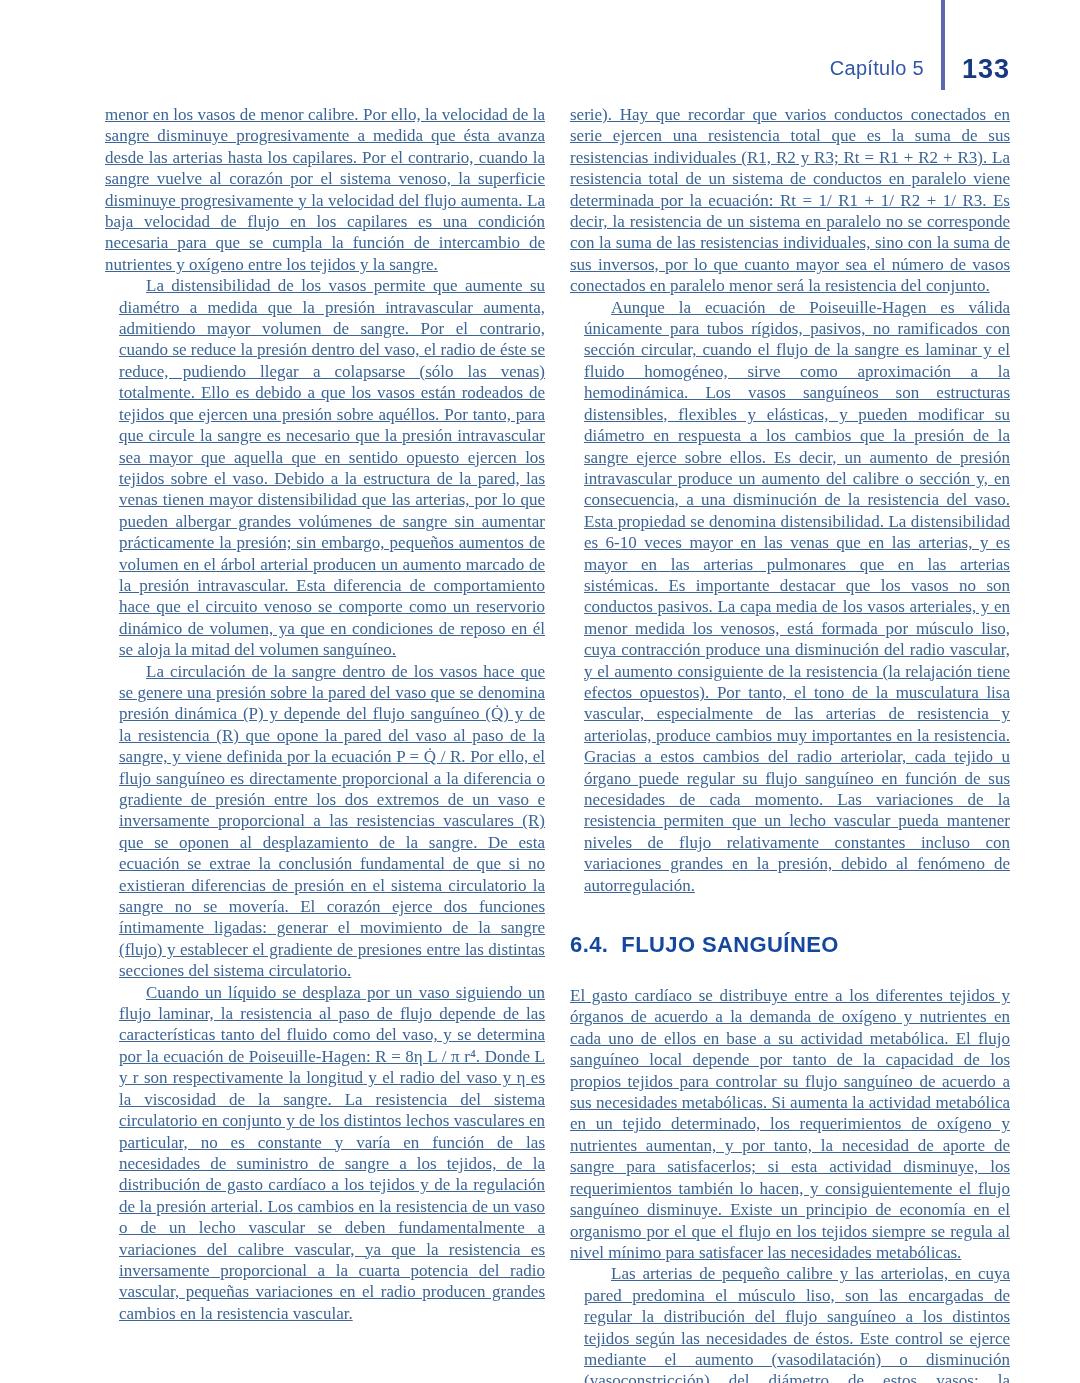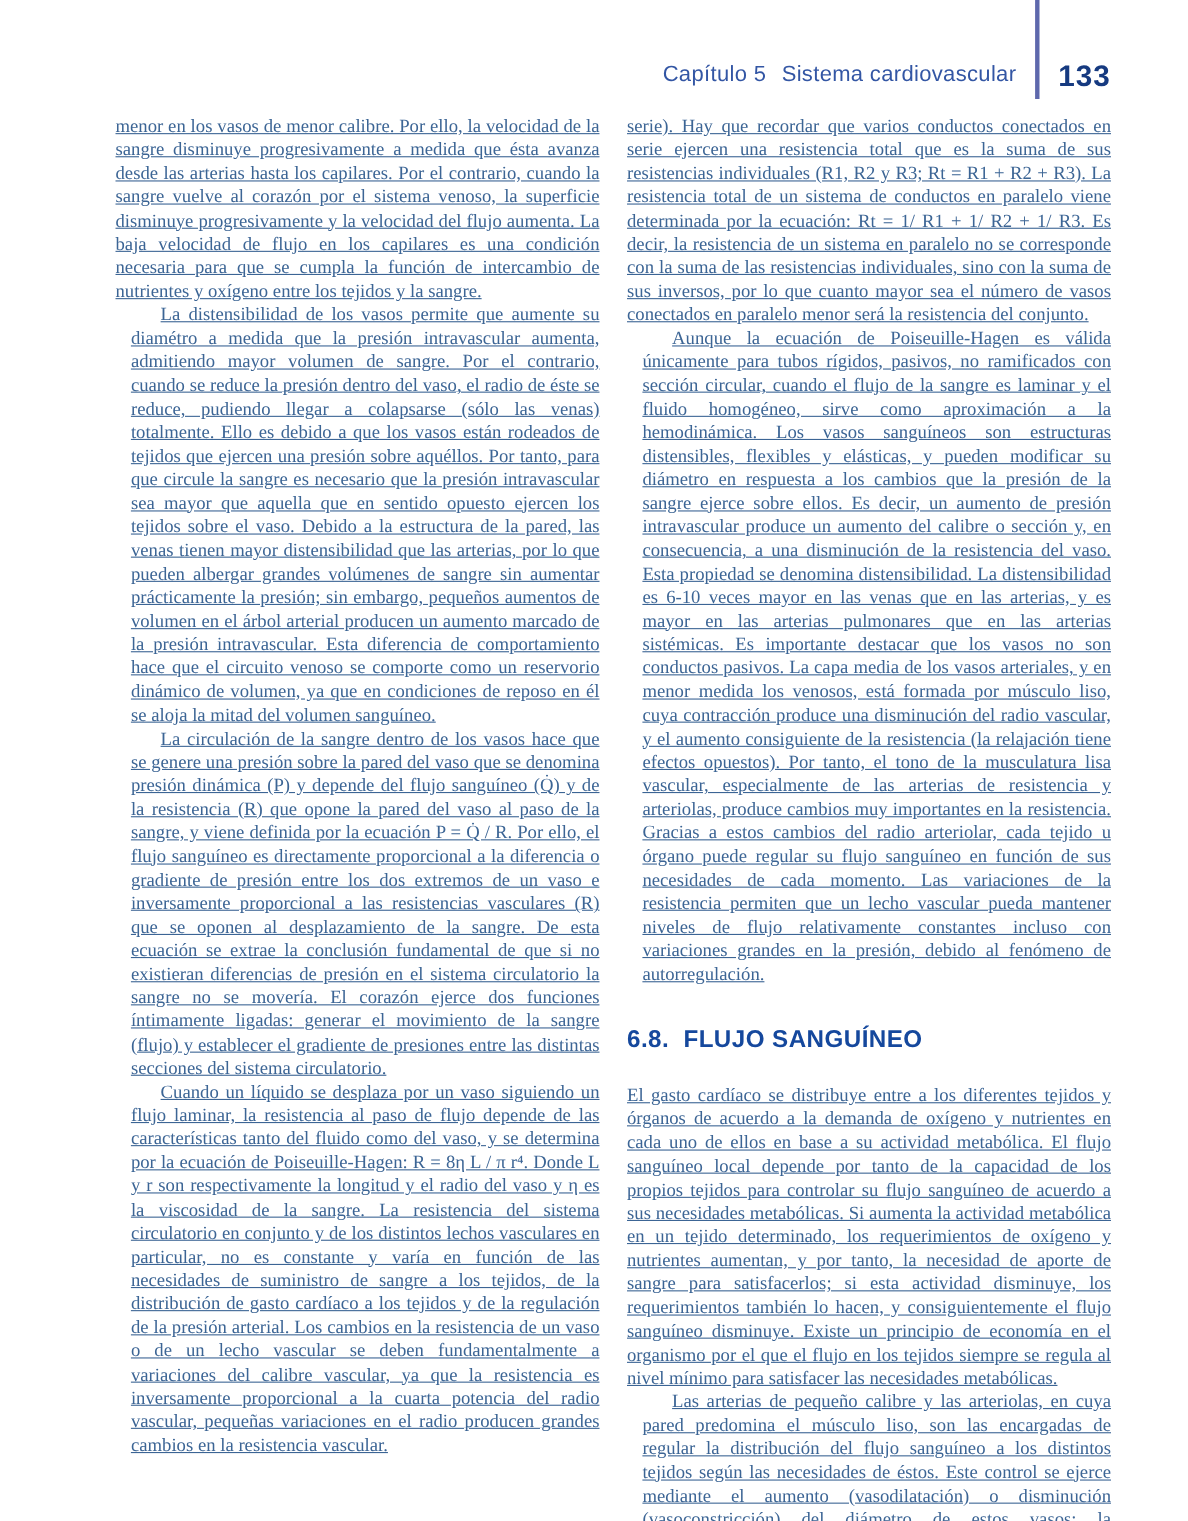--- a/index.html
+++ b/index.html
@@ -80,39 +80,38 @@
   }
   .section-heading .section-number { margin-right: 13px; }
 </style>
 </head>
 <body>
 
 <div class="page">
 
   <div class="page-header">
     <span class="chapter-label">Capítulo 5</span>
-    <span class="chapter-title">Sistema cardiovascular</span>
     <div class="page-number-divider"></div>
     <span class="page-number">133</span>
   </div>
 
   <div class="text-columns">
 
     <div class="col">
       <p>menor en los vasos de menor calibre. Por ello, la velocidad de la sangre disminuye progresivamente a medida que ésta avanza desde las arterias hasta los capilares. Por el contrario, cuando la sangre vuelve al corazón por el sistema venoso, la superficie disminuye progresivamente y la velocidad del flujo aumenta. La baja velocidad de flujo en los capilares es una condición necesaria para que se cumpla la función de intercambio de nutrientes y oxígeno entre los tejidos y la sangre.</p>
       <p class="indent">La distensibilidad de los vasos permite que aumente su diamétro a medida que la presión intravascular aumenta, admitiendo mayor volumen de sangre. Por el contrario, cuando se reduce la presión dentro del vaso, el radio de éste se reduce, pudiendo llegar a colapsarse (sólo las venas) totalmente. Ello es debido a que los vasos están rodeados de tejidos que ejercen una presión sobre aquéllos. Por tanto, para que circule la sangre es necesario que la presión intravascular sea mayor que aquella que en sentido opuesto ejercen los tejidos sobre el vaso. Debido a la estructura de la pared, las venas tienen mayor distensibilidad que las arterias, por lo que pueden albergar grandes volúmenes de sangre sin aumentar prácticamente la presión; sin embargo, pequeños aumentos de volumen en el árbol arterial producen un aumento marcado de la presión intravascular. Esta diferencia de comportamiento hace que el circuito venoso se comporte como un reservorio dinámico de volumen, ya que en condiciones de reposo en él se aloja la mitad del volumen sanguíneo.</p>
       <p class="indent">La circulación de la sangre dentro de los vasos hace que se genere una presión sobre la pared del vaso que se denomina presión dinámica (P) y depende del flujo sanguíneo (Q̇) y de la resistencia (R) que opone la pared del vaso al paso de la sangre, y viene definida por la ecuación P = Q̇ / R. Por ello, el flujo sanguíneo es directamente proporcional a la diferencia o gradiente de presión entre los dos extremos de un vaso e inversamente proporcional a las resistencias vasculares (R) que se oponen al desplazamiento de la sangre. De esta ecuación se extrae la conclusión fundamental de que si no existieran diferencias de presión en el sistema circulatorio la sangre no se movería. El corazón ejerce dos funciones íntimamente ligadas: generar el movimiento de la sangre (flujo) y establecer el gradiente de presiones entre las distintas secciones del sistema circulatorio.</p>
       <p class="indent">Cuando un líquido se desplaza por un vaso siguiendo un flujo laminar, la resistencia al paso de flujo depende de las características tanto del fluido como del vaso, y se determina por la ecuación de Poiseuille-Hagen: R = 8η L / π r⁴. Donde L y r son respectivamente la longitud y el radio del vaso y η es la viscosidad de la sangre. La resistencia del sistema circulatorio en conjunto y de los distintos lechos vasculares en particular, no es constante y varía en función de las necesidades de suministro de sangre a los tejidos, de la distribución de gasto cardíaco a los tejidos y de la regulación de la presión arterial. Los cambios en la resistencia de un vaso o de un lecho vascular se deben fundamentalmente a variaciones del calibre vascular, ya que la resistencia es inversamente proporcional a la cuarta potencia del radio vascular, pequeñas variaciones en el radio producen grandes cambios en la resistencia vascular.</p>
     </div>
 
     <div class="col">
       <p>serie). Hay que recordar que varios conductos conectados en serie ejercen una resistencia total que es la suma de sus resistencias individuales (R1, R2 y R3; Rt = R1 + R2 + R3). La resistencia total de un sistema de conductos en paralelo viene determinada por la ecuación: Rt = 1/ R1 + 1/ R2 + 1/ R3. Es decir, la resistencia de un sistema en paralelo no se corresponde con la suma de las resistencias individuales, sino con la suma de sus inversos, por lo que cuanto mayor sea el número de vasos conectados en paralelo menor será la resistencia del conjunto.</p>
       <p class="indent">Aunque la ecuación de Poiseuille-Hagen es válida únicamente para tubos rígidos, pasivos, no ramificados con sección circular, cuando el flujo de la sangre es laminar y el fluido homogéneo, sirve como aproximación a la hemodinámica. Los vasos sanguíneos son estructuras distensibles, flexibles y elásticas, y pueden modificar su diámetro en respuesta a los cambios que la presión de la sangre ejerce sobre ellos. Es decir, un aumento de presión intravascular produce un aumento del calibre o sección y, en consecuencia, a una disminución de la resistencia del vaso. Esta propiedad se denomina distensibilidad. La distensibilidad es 6-10 veces mayor en las venas que en las arterias, y es mayor en las arterias pulmonares que en las arterias sistémicas. Es importante destacar que los vasos no son conductos pasivos. La capa media de los vasos arteriales, y en menor medida los venosos, está formada por músculo liso, cuya contracción produce una disminución del radio vascular, y el aumento consiguiente de la resistencia (la relajación tiene efectos opuestos). Por tanto, el tono de la musculatura lisa vascular, especialmente de las arterias de resistencia y arteriolas, produce cambios muy importantes en la resistencia. Gracias a estos cambios del radio arteriolar, cada tejido u órgano puede regular su flujo sanguíneo en función de sus necesidades de cada momento. Las variaciones de la resistencia permiten que un lecho vascular pueda mantener niveles de flujo relativamente constantes incluso con variaciones grandes en la presión, debido al fenómeno de autorregulación.</p>
       <h2 class="section-heading">
-        <span class="section-number">6.8.</span><span>FLUJO SANGUÍNEO</span>
+        <span class="section-number">6.4.</span><span>FLUJO SANGUÍNEO</span>
       </h2>
       <p>El gasto cardíaco se distribuye entre a los diferentes tejidos y órganos de acuerdo a la demanda de oxígeno y nutrientes en cada uno de ellos en base a su actividad metabólica. El flujo sanguíneo local depende por tanto de la capacidad de los propios tejidos para controlar su flujo sanguíneo de acuerdo a sus necesidades metabólicas. Si aumenta la actividad metabólica en un tejido determinado, los requerimientos de oxígeno y nutrientes aumentan, y por tanto, la necesidad de aporte de sangre para satisfacerlos; si esta actividad disminuye, los requerimientos también lo hacen, y consiguientemente el flujo sanguíneo disminuye. Existe un principio de economía en el organismo por el que el flujo en los tejidos siempre se regula al nivel mínimo para satisfacer las necesidades metabólicas.</p>
       <p class="indent">Las arterias de pequeño calibre y las arteriolas, en cuya pared predomina el músculo liso, son las encargadas de regular la distribución del flujo sanguíneo a los distintos tejidos según las necesidades de éstos. Este control se ejerce mediante el aumento (vasodilatación) o disminución (vasoconstricción) del diámetro de estos vasos; la vasodilatación es responsable del aumento</p>
     </div>
 
   </div>
 
 </div>
 
 </body></html>

